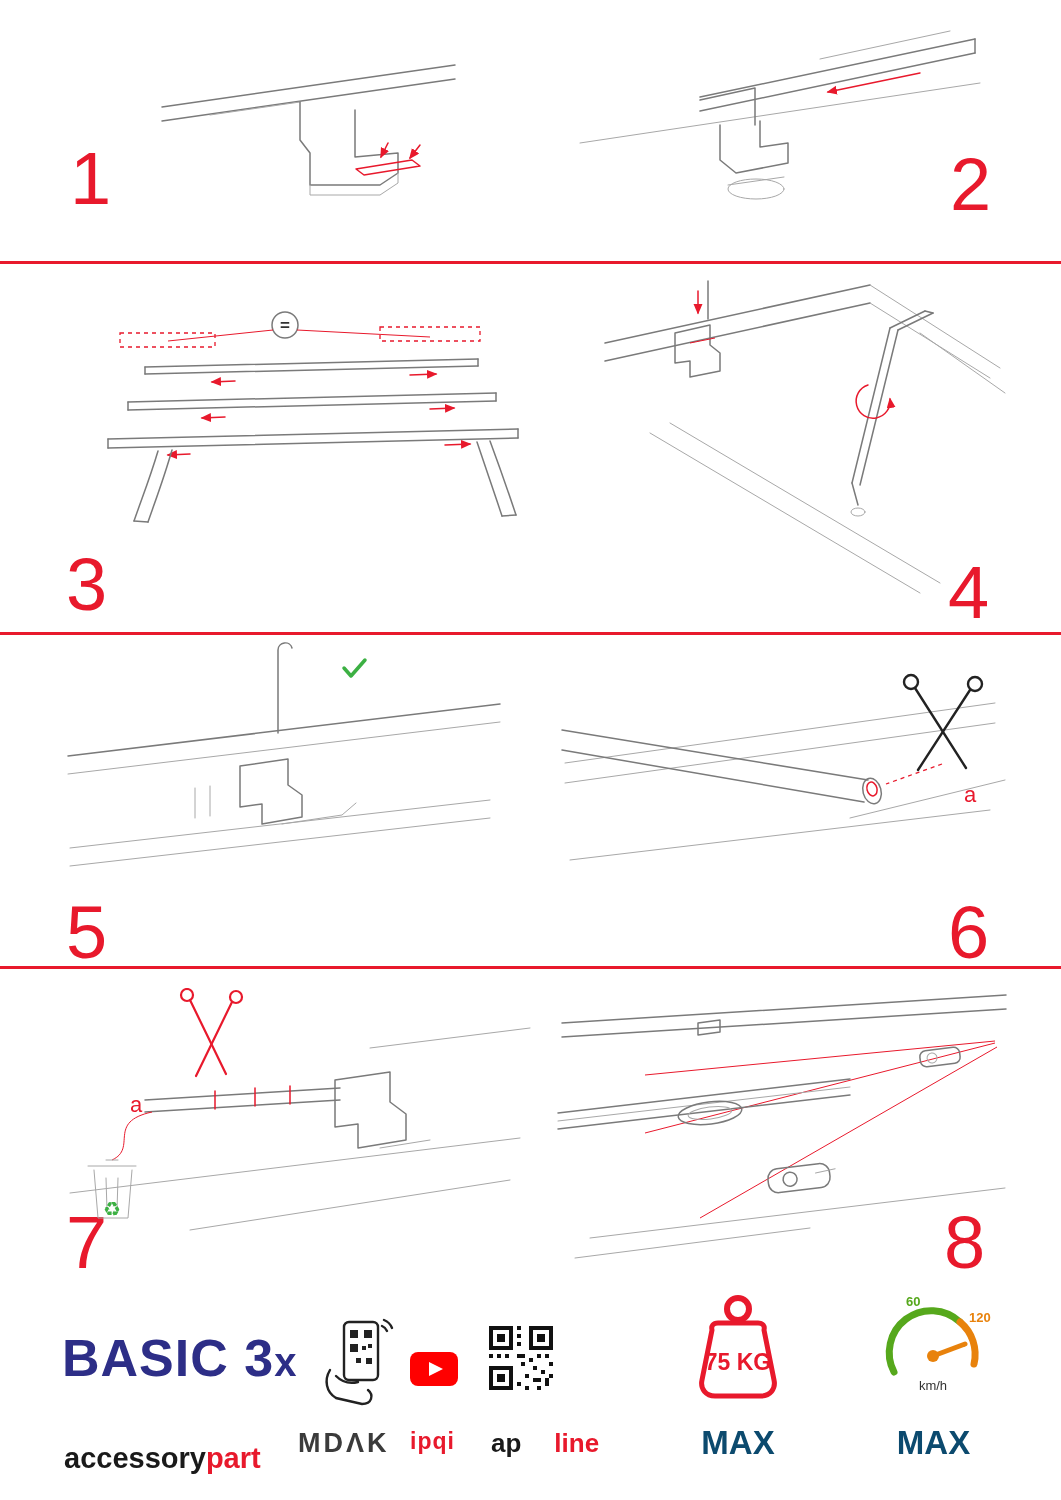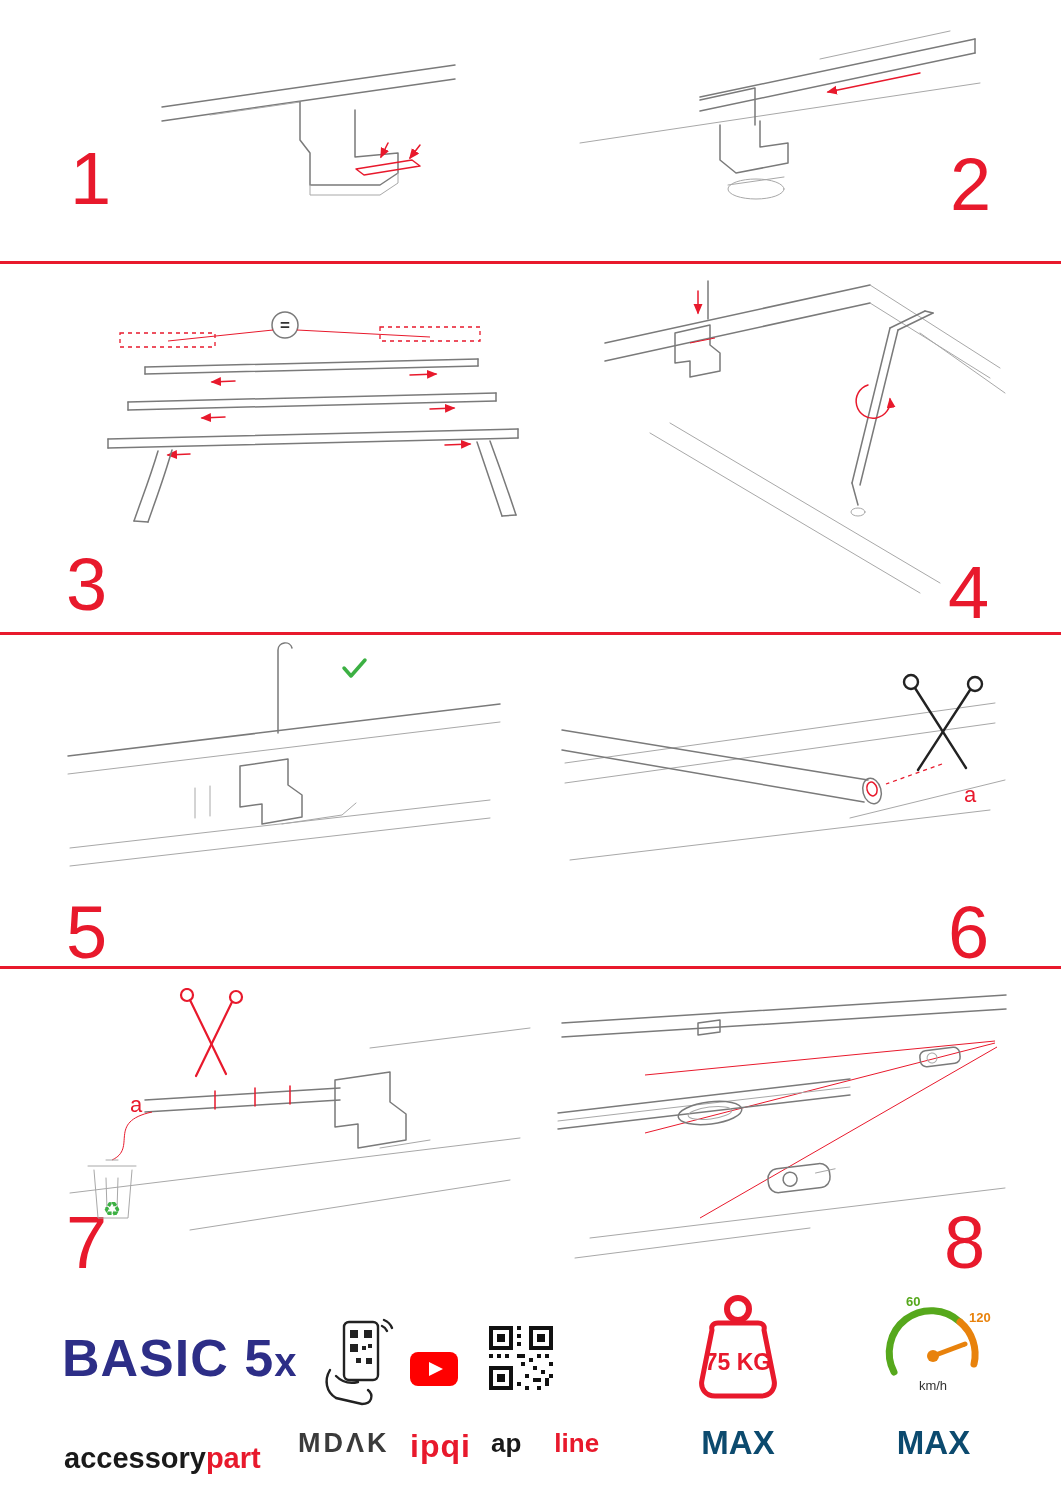--- a/index.html
+++ b/index.html
@@ -21,21 +21,21 @@
   .svgtxt-red { fill:#e8192c; font-size:22px; font-family:"Liberation Sans",sans-serif; }
   .svgtxt-eq  { fill:#333; font-size:17px; font-weight:bold; font-family:"Liberation Sans",sans-serif; text-anchor:middle; }
 
   
   .logo-basic { position:absolute; left:62px; top:1332px; color:#2d2e87; font-weight:700; font-size:52px; letter-spacing:1px; line-height:1; }
   .logo-basic .logo-x { font-size:40px; }
   .brand-line { position:absolute; font-weight:700; }
   .brand1 { left:64px; top:1420px; font-size:29px; color:#1a1a1a;margin-top:22px; }
   .brand1 .r { color:#e8192c; }
   .brand2 { left:298px; top:1428px; font-size:27px; color:#3b3b3b; letter-spacing:3px; font-weight:600;text-align:right; }
-  .brand3 { left:410px; top:1428px; font-size:32px; color:#e8192c; font-weight:600; letter-spacing:1px; }
+  .brand3 { left:410px; top:1428px; font-size:23px; color:#e8192c; font-weight:600; letter-spacing:1px; }
   .brand4 { left:491px; top:1428px; font-size:26px; color:#1a1a1a; }
   .brand4 .r { color:#e8192c;margin-left:33px; }
   .max-label { position:absolute; font-size:33px; font-weight:700; color:#0c4a6e; text-align:center; }
   .yt { position:absolute; left:410px; top:1352px; }
 </style>
 </head>
 <body>
 
 <div class="page">
 
@@ -233,21 +233,21 @@
     </g>
     <g transform="rotate(-7 390 74)">
       <rect class="ln" x="370" y="66" width="40" height="16" rx="6"></rect>
       <circle class="lt" cx="382" cy="74" r="5"></circle>
     </g>
     <path class="lt" d="M40,255 L455,205"></path>
     <path class="lt" d="M25,275 L260,245"></path>
   </svg>
 
   <div class="logo-basic">
-    <span>BASIC 5</span><span class="logo-x">x</span>
+    <span>BASIC 3</span><span class="logo-x">x</span>
   </div>
   <div class="brand-line brand1">
     <span>accessory</span><span class="r">part</span>
   </div>
 
   <svg class="illus" style="left:316px;top:1318px" width="78" height="88" viewBox="0 0 78 88">
     <rect class="blk" x="28" y="4" width="34" height="58" rx="5" stroke-width="2"></rect>
     <g fill="#222">
       <rect x="34" y="12" width="8" height="8"></rect>
       <rect x="48" y="12" width="8" height="8"></rect>

